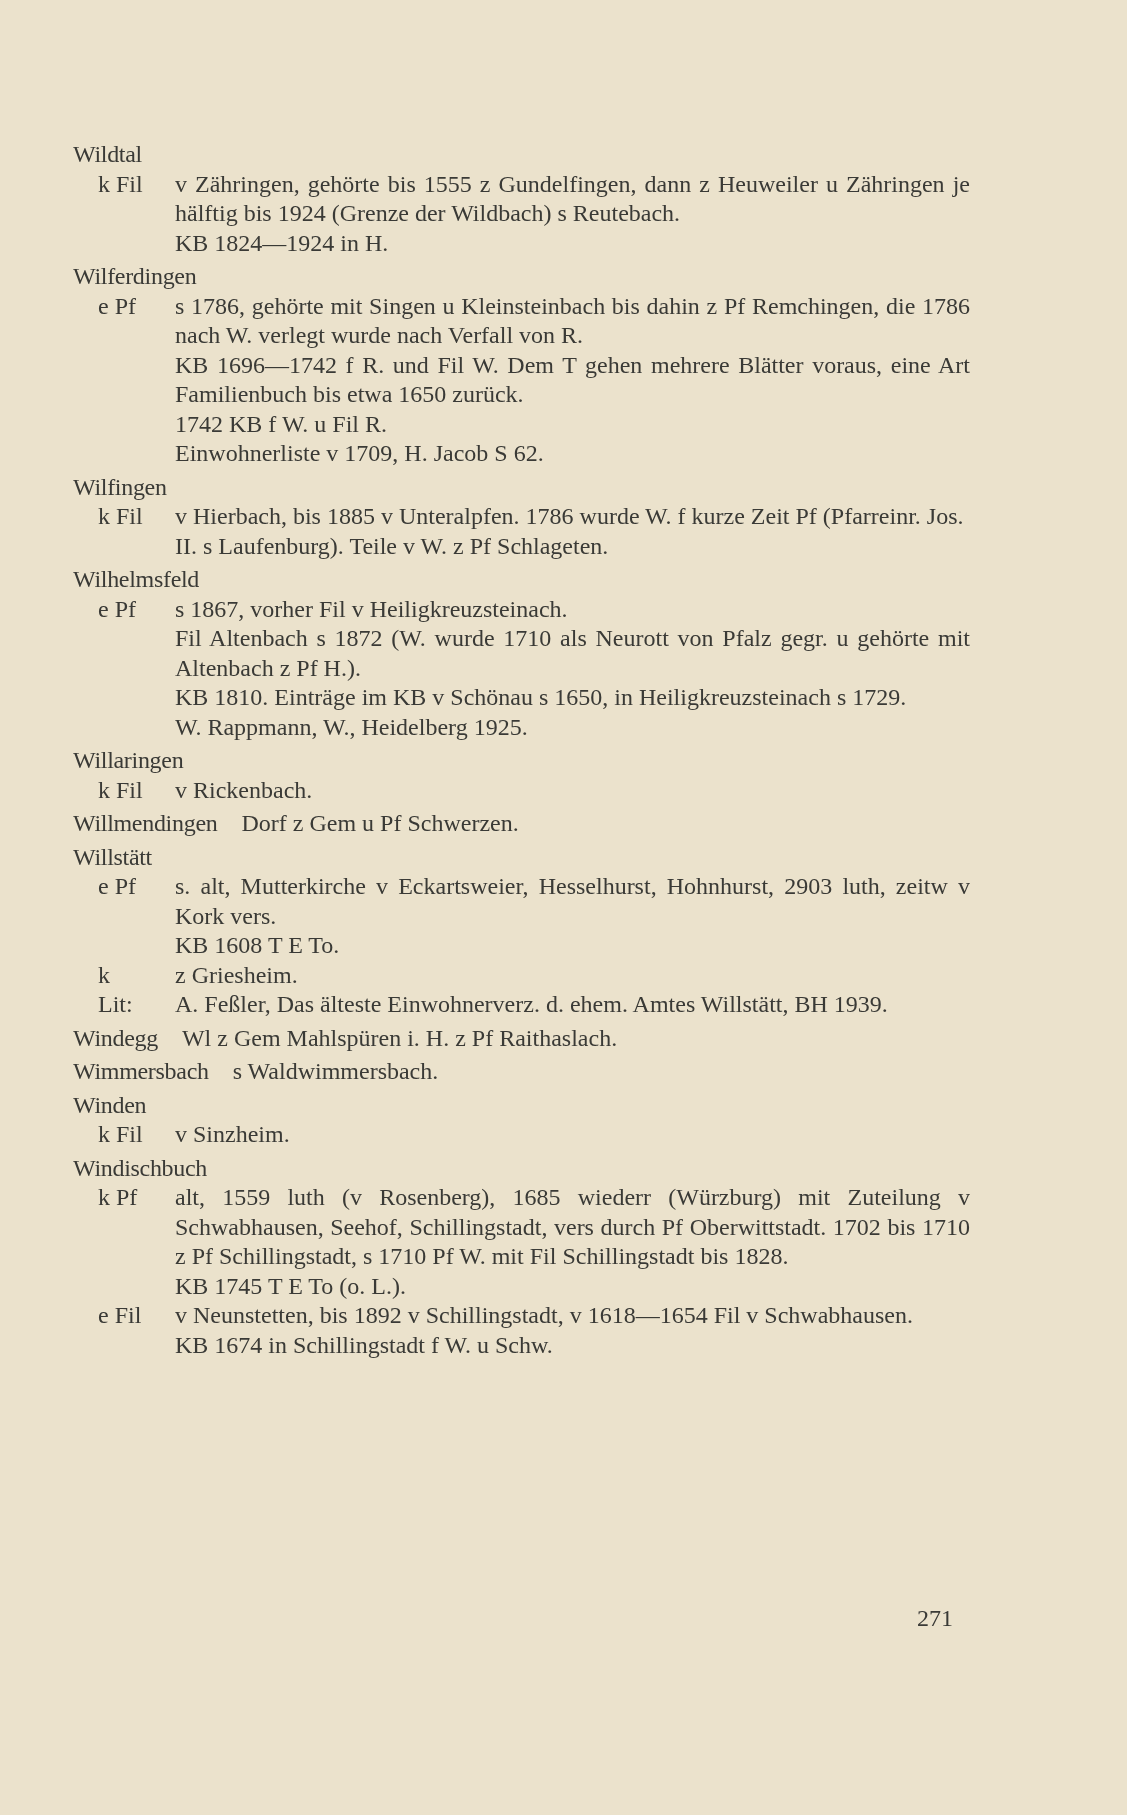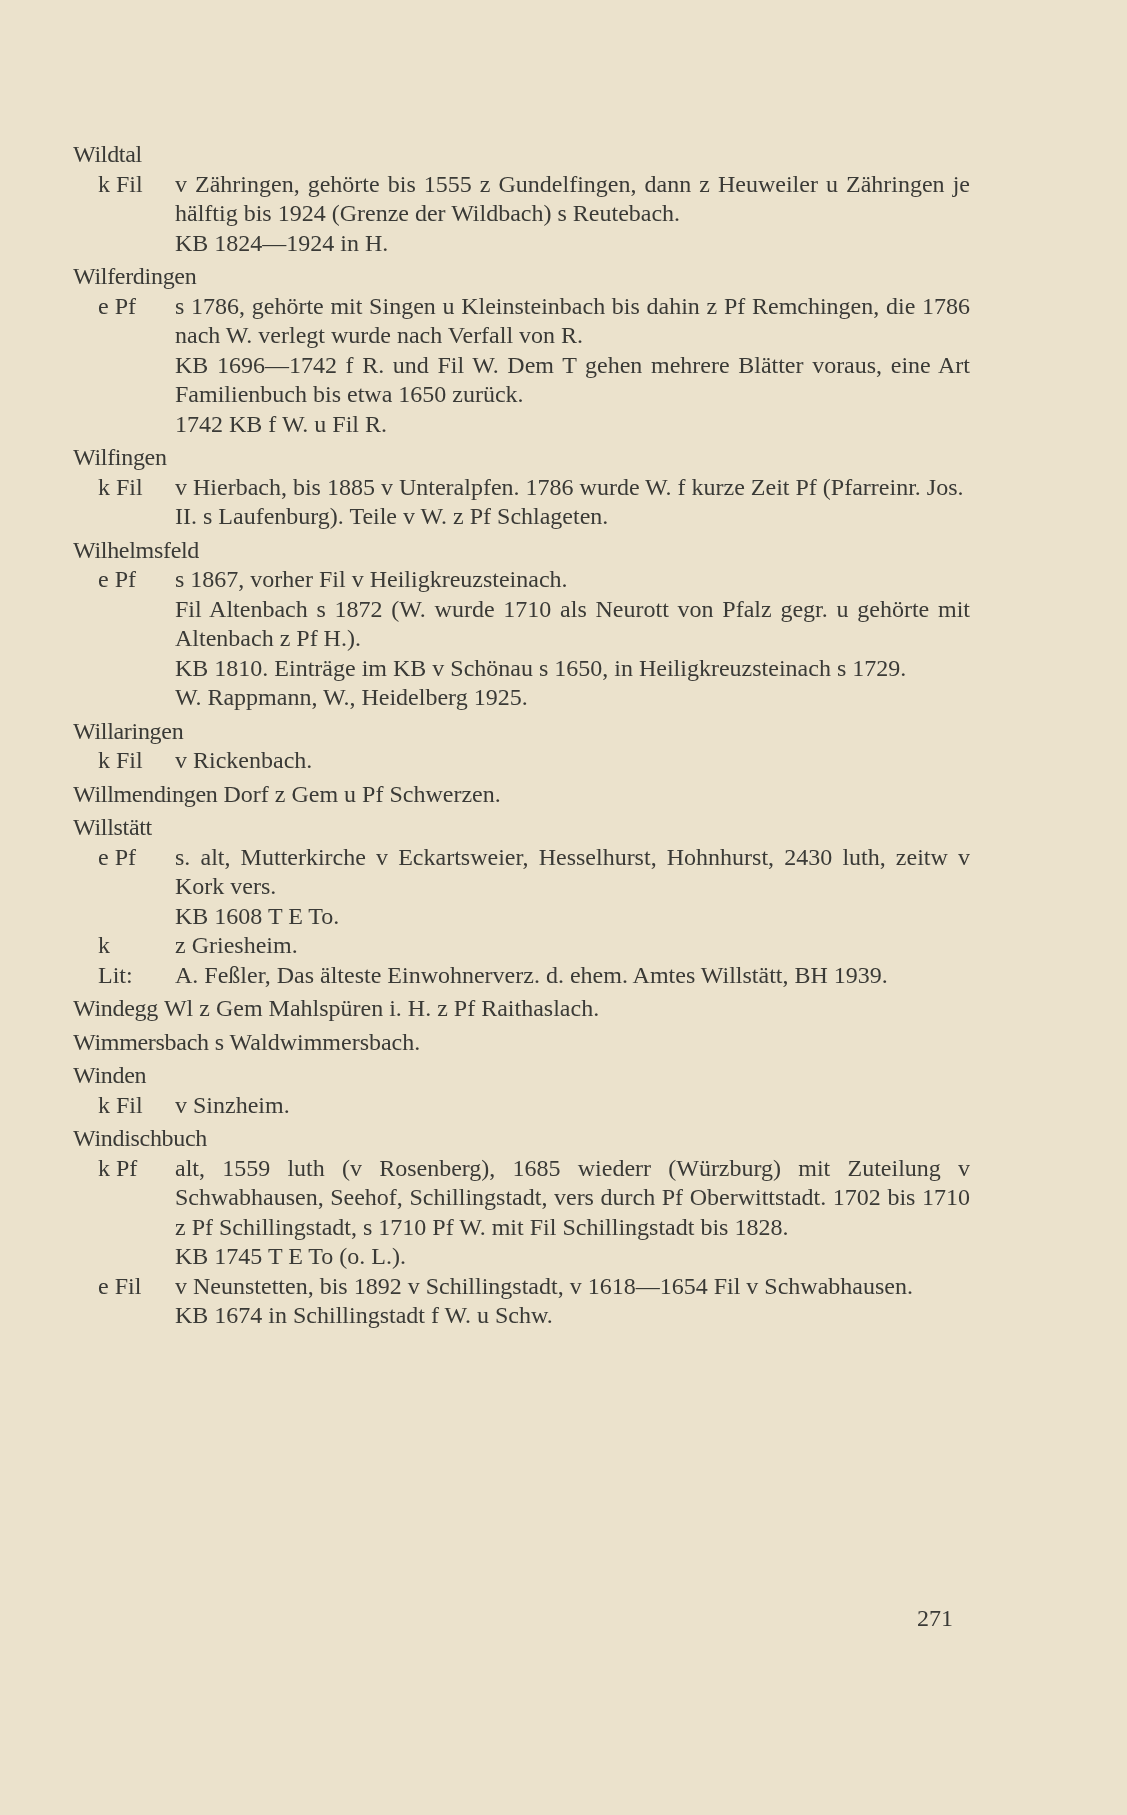--- a/index.html
+++ b/index.html
@@ -13,21 +13,21 @@
   }
   .page {
     position: absolute;
     left: 73px; top: 140px;
     width: 897px;
     font-size: 24px;
     line-height: 29.5px;
   }
   .entry { margin-bottom: 4px; }
   .head { font-weight: normal; letter-spacing: -0.3px; }
-  .head-inline .head { margin-right: 6px; }
+  .head-inline .head { margin-right: 24px; }
   .sub { display: flex; }
   .label { width: 102px; flex: 0 0 102px; padding-left: 25px; box-sizing: border-box; }
   .body { flex: 1; text-align: justify; }
   .para { text-align: justify; }
   .para.last { text-align: left; }
   .page-number {
     position: absolute; left: 917px; top: 1605px;
     font-size: 24px;
   }
 </style>
@@ -41,20 +41,21 @@
           <div class="para">v Zähringen, gehörte bis 1555 z Gundelfingen, dann z Heuweiler u Zähringen je hälftig bis 1924 (Grenze der Wildbach) s Reutebach.</div>
           <div class="para last">KB 1824—1924 in H.</div>
         </div>
       </div></div>
     <div class="entry"><span class="head">Wilferdingen</span><div class="sub">
         <div class="label">e Pf</div>
         <div class="body">
           <div class="para">s 1786, gehörte mit Singen u Kleinsteinbach bis dahin z Pf Remchingen, die 1786 nach W. verlegt wurde nach Verfall von R.</div>
           <div class="para">KB 1696—1742 f R. und Fil W. Dem T gehen mehrere Blätter voraus, eine Art Familienbuch bis etwa 1650 zurück.</div>
           <div class="para">1742 KB f W. u Fil R.</div>
+          <div class="para last">Einwohnerliste v 1709, H. Jacob S 62.</div>
         </div>
       </div></div>
     <div class="entry"><span class="head">Wilfingen</span><div class="sub">
         <div class="label">k Fil</div>
         <div class="body">
           <div class="para last">v Hierbach, bis 1885 v Unteralpfen. 1786 wurde W. f kurze Zeit Pf (Pfarreinr. Jos. II. s Laufenburg). Teile v W. z Pf Schlageten.</div>
         </div>
       </div></div>
     <div class="entry"><span class="head">Wilhelmsfeld</span><div class="sub">
         <div class="label">e Pf</div>
@@ -68,21 +69,21 @@
     <div class="entry"><span class="head">Willaringen</span><div class="sub">
         <div class="label">k Fil</div>
         <div class="body">
           <div class="para last">v Rickenbach.</div>
         </div>
       </div></div>
     <div class="entry head-inline"><span class="head">Willmendingen</span><span>Dorf z Gem u Pf Schwerzen.</span></div>
     <div class="entry"><span class="head">Willstätt</span><div class="sub">
         <div class="label">e Pf</div>
         <div class="body">
-          <div class="para">s. alt, Mutterkirche v Eckartsweier, Hesselhurst, Hohnhurst, 2430 luth, zeitw v Kork vers.</div>
+          <div class="para">s. alt, Mutterkirche v Eckartsweier, Hesselhurst, Hohnhurst, 2903 luth, zeitw v Kork vers.</div>
           <div class="para last">KB 1608 T E To.</div>
         </div>
       </div><div class="sub">
         <div class="label">k</div>
         <div class="body">
           <div class="para last">z Griesheim.</div>
         </div>
       </div><div class="sub">
         <div class="label">Lit:</div>
         <div class="body">

